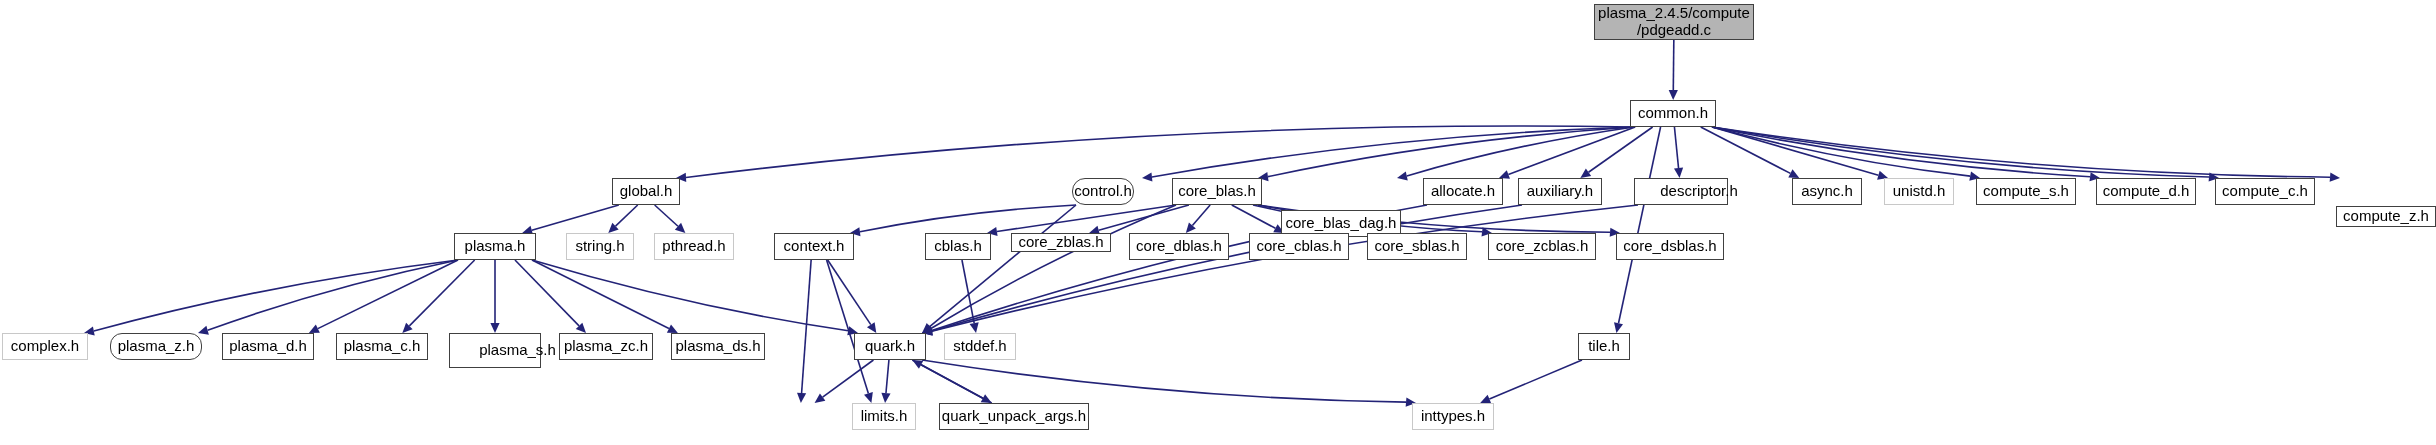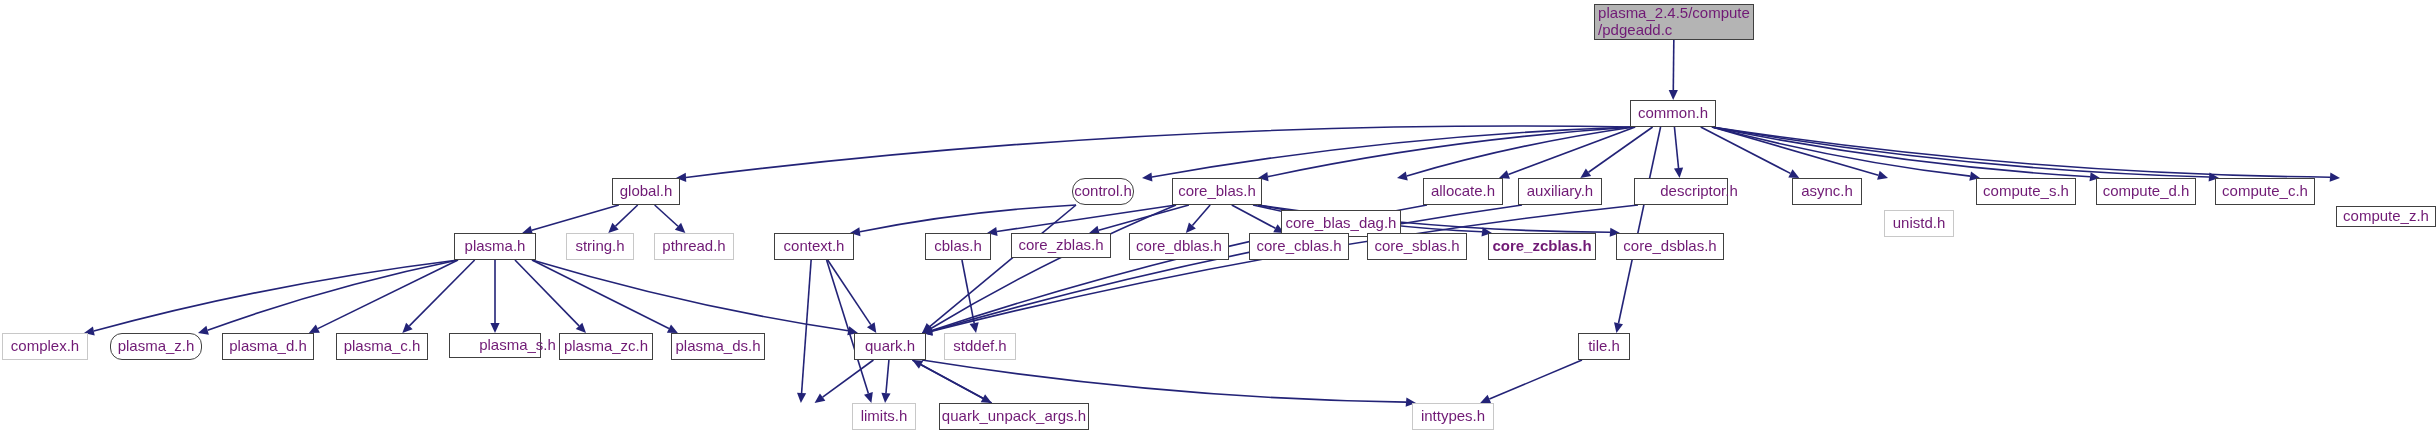--- a/index.html
+++ b/index.html
@@ -11,23 +11,24 @@
     font-family:"Liberation Sans", sans-serif;
     overflow:hidden;
   }
   svg#edges{position:absolute;left:0;top:0;width:2436px;height:445px;}
   .node{
     position:absolute;
     box-sizing:border-box;
     display:flex;
     align-items:center;
     justify-content:center;
+    text-align:center;
     font-size:15px;
     line-height:1.12;
-    color:#701a75;
+    color:#000000;
     background:#ffffff;
     border:1px solid #404040;
     white-space:pre-line;
     letter-spacing:0px;
   }
   .node.sys{ border:1px solid #c8c8c8; }
   .node.root{
     background:#b4b4b4;
     border:1px solid #404040;
     font-size:15px;
@@ -240,41 +241,41 @@
 /pdgeadd.c</div>
       <div class="node" style="left: 1630px; top: 100px; width: 86px; height: 27px;">common.h</div>
       <div class="node" style="left: 612px; top: 178px; width: 68px; height: 27px;">global.h</div>
       <div class="node" style="left: 1072px; top: 178px; width: 62px; height: 27px; border-radius: 13px;">control.h</div>
       <div class="node" style="left: 1172px; top: 178px; width: 90px; height: 27px;">core_blas.h</div>
       <div class="node" style="left: 1281px; top: 178px; width: 120px; height: 27px; margin-top: 32px;">core_blas_dag.h</div>
       <div class="node" style="left: 1423px; top: 178px; width: 80px; height: 27px;">allocate.h</div>
       <div class="node" style="left: 1518px; top: 178px; width: 84px; height: 27px;">auxiliary.h</div>
       <div class="node" style="left: 1634px; top: 178px; width: 94px; height: 27px; padding-left: 36px;">descriptor.h</div>
       <div class="node" style="left: 1792px; top: 178px; width: 70px; height: 27px;">async.h</div>
-      <div class="node sys" style="left: 1884px; top: 178px; width: 70px; height: 27px; margin-top: 32px;">unistd.h</div>
+      <div class="node sys" style="left: 1884px; top: 178px; width: 70px; height: 27px;">unistd.h</div>
       <div class="node" style="left: 1976px; top: 178px; width: 100px; height: 27px;">compute_s.h</div>
       <div class="node" style="left: 2096px; top: 178px; width: 100px; height: 27px;">compute_d.h</div>
       <div class="node" style="left: 2215px; top: 178px; width: 100px; height: 27px;">compute_c.h</div>
       <div class="node" style="left: 2336px; top: 163px; width: 100px; height: 21px; margin-top: 43px;">compute_z.h</div>
       <div class="node" style="left: 454px; top: 233px; width: 82px; height: 27px;">plasma.h</div>
       <div class="node sys" style="left: 566px; top: 233px; width: 68px; height: 27px;">string.h</div>
       <div class="node sys" style="left: 654px; top: 233px; width: 80px; height: 27px;">pthread.h</div>
       <div class="node" style="left: 774px; top: 233px; width: 80px; height: 27px;">context.h</div>
       <div class="node" style="left: 925px; top: 233px; width: 66px; height: 27px;">cblas.h</div>
-      <div class="node" style="left: 1011px; top: 233px; width: 100px; height: 25px;">core_zblas.h</div>
+      <div class="node" style="left: 1011px; top: 233px; width: 100px; height: 19px;">core_zblas.h</div>
       <div class="node" style="left: 1129px; top: 233px; width: 100px; height: 27px;">core_dblas.h</div>
       <div class="node" style="left: 1249px; top: 233px; width: 100px; height: 27px;">core_cblas.h</div>
       <div class="node" style="left: 1367px; top: 233px; width: 100px; height: 27px;">core_sblas.h</div>
-      <div class="node" style="left: 1488px; top: 233px; width: 108px; height: 27px; font-weight: bold;">core_zcblas.h</div>
+      <div class="node" style="left: 1488px; top: 233px; width: 108px; height: 27px;">core_zcblas.h</div>
       <div class="node" style="left: 1616px; top: 233px; width: 108px; height: 27px;">core_dsblas.h</div>
       <div class="node sys" style="left: 2px; top: 333px; width: 86px; height: 27px;">complex.h</div>
       <div class="node" style="left: 110px; top: 333px; width: 92px; height: 27px; border-radius: 12px;">plasma_z.h</div>
       <div class="node" style="left: 222px; top: 333px; width: 92px; height: 27px;">plasma_d.h</div>
       <div class="node" style="left: 336px; top: 333px; width: 92px; height: 27px;">plasma_c.h</div>
-      <div class="node" style="left: 449px; top: 333px; width: 92px; height: 25px; padding-left: 45px;">plasma_s.h</div>
+      <div class="node" style="left: 449px; top: 333px; width: 92px; height: 35px; padding-left: 45px;">plasma_s.h</div>
       <div class="node" style="left: 559px; top: 333px; width: 94px; height: 27px;">plasma_zc.h</div>
       <div class="node" style="left: 671px; top: 333px; width: 94px; height: 27px;">plasma_ds.h</div>
       <div class="node" style="left: 854px; top: 333px; width: 72px; height: 27px;">quark.h</div>
       <div class="node sys" style="left: 944px; top: 333px; width: 72px; height: 27px;">stddef.h</div>
       <div class="node" style="left: 1578px; top: 333px; width: 52px; height: 27px;">tile.h</div>
       <div class="node sys" style="left: 767px; top: 403px; width: 62px; height: 27px; margin-top: 48px;">stdio.h</div>
       <div class="node sys" style="left: 852px; top: 403px; width: 64px; height: 27px;">limits.h</div>
       <div class="node" style="left: 939px; top: 403px; width: 150px; height: 27px;">quark_unpack_args.h</div>
       <div class="node sys" style="left: 1412px; top: 403px; width: 82px; height: 27px;">inttypes.h</div>
     </div>

